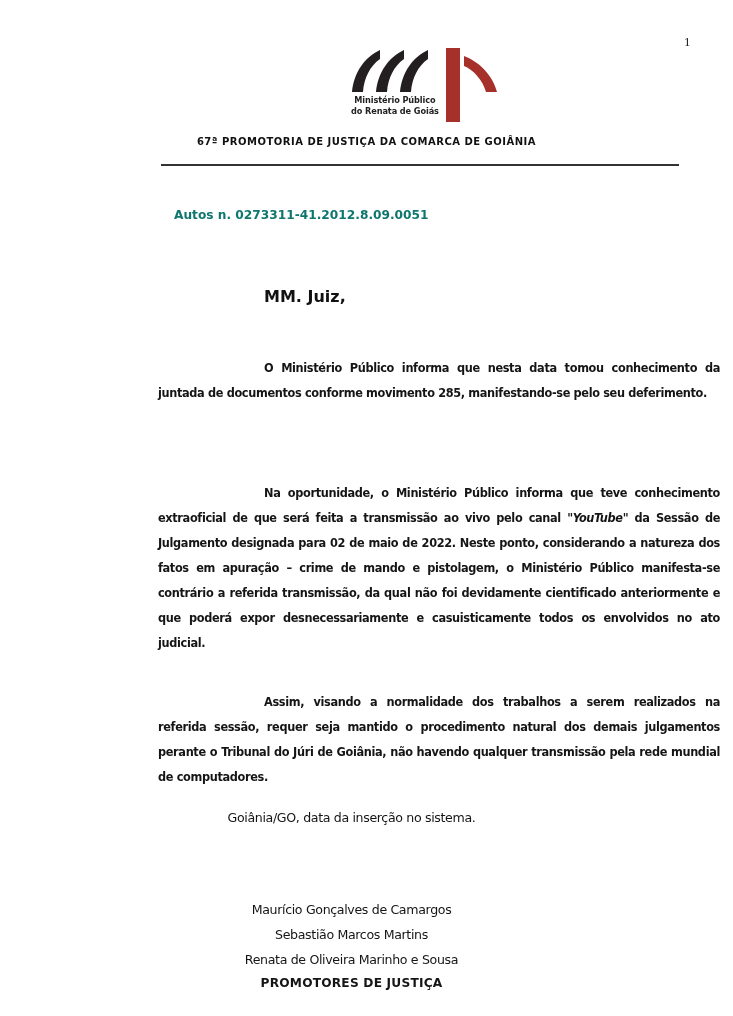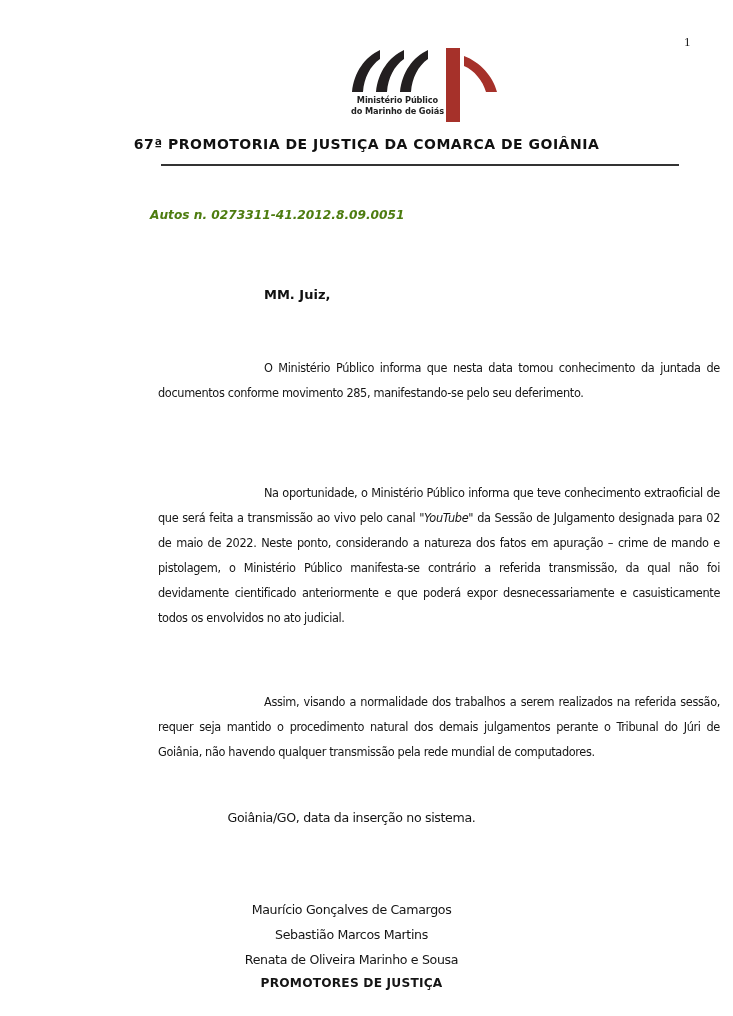--- a/index.html
+++ b/index.html
@@ -13,39 +13,39 @@
     }
     .logo { position: absolute; left: 350px; top: 48px; width: 150px; height: 75px; }
     .logo svg { display: block; }
     .logo-text {
       position: absolute; left: 1px; top: 47px;
       font-family: "DejaVu Sans", sans-serif; font-weight: bold; font-size: 8.2px;
       line-height: 11px; color: #222; letter-spacing: -0.1px; white-space: nowrap; text-align: center;
     }
     .header-title {
       position: absolute; left: 0; width: 733px; top: 136px; text-align: center;
-      font-weight: bold; font-size: 14px; letter-spacing: 0.5px; color: #111;
+      font-weight: bold; font-size: 10px; letter-spacing: 0.5px; color: #111;
     }
     .separator {
       position: absolute; left: 161px; width: 518px; top: 164px; height: 0;
       border-top: 2px solid #333;
     }
     .autos {
-      position: absolute; left: 150px; top: 208px;
-      font-weight: bold; font-size: 12.2px; color: #4d7c0f; font-style: italic;
+      position: absolute; left: 174px; top: 208px;
+      font-weight: bold; font-size: 12.2px; color: #0f766e;
     }
     .salutation {
       position: absolute; left: 264px; top: 287px;
-      font-weight: bold; font-size: 13px; color: #111;
+      font-weight: bold; font-size: 16px; color: #111;
     }
     .para {
       position: absolute; left: 158px; width: 562px;
       font-family: "DejaVu Sans Condensed", "DejaVu Sans", sans-serif;
       font-size: 12.6px; line-height: 25px; text-align: justify; text-indent: 106px;
-      color: #151515; letter-spacing: -0.35px;
+      color: #151515; letter-spacing: -0.35px; font-weight: bold;
     }
     .para .em { font-style: italic; }
     .p1 { top: 355px; }
     .p2 { top: 480px; }
     .p3 { top: 689px; }
     .center-line {
       position: absolute; left: 0; width: 733px; text-align: center;
       font-size: 12.6px; color: #151515; letter-spacing: -0.35px;
     }
     .place { top: 810px; left: -15px; }
@@ -67,21 +67,21 @@
       <path d="M2 44 L13 44 C14 30 20 18 30 11 L30 2 C15 9 4 24 2 44 Z" fill="#231f20"></path>
       <path d="M26 44 L37 44 C38 30 44 18 54 11 L54 2 C39 9 28 24 26 44 Z" fill="#231f20"></path>
       <path d="M50 44 L61 44 C62 30 68 18 78 11 L78 2 C63 9 52 24 50 44 Z" fill="#231f20"></path>
 
       <rect x="96" y="0" width="14" height="74" fill="#a6312a"></rect>
 
       <path d="M114 8 C130 14 143 28 147 44 L136 44 C133 33 124 22 114 18 Z" fill="#a6312a"></path>
     </svg>
     <div class="logo-text">
       <div>Ministério  Público</div>
-      <div>do Marinho de Goiás</div>
+      <div>do Renata de Goiás</div>
     </div>
   </div>
 
   <div class="header-title">67ª PROMOTORIA DE JUSTIÇA DA COMARCA DE GOIÂNIA</div>
   <div class="separator"></div>
 
   <div class="autos">Autos n. 0273311-41.2012.8.09.0051</div>
 
   <div class="salutation">MM. Juiz,</div>
 

